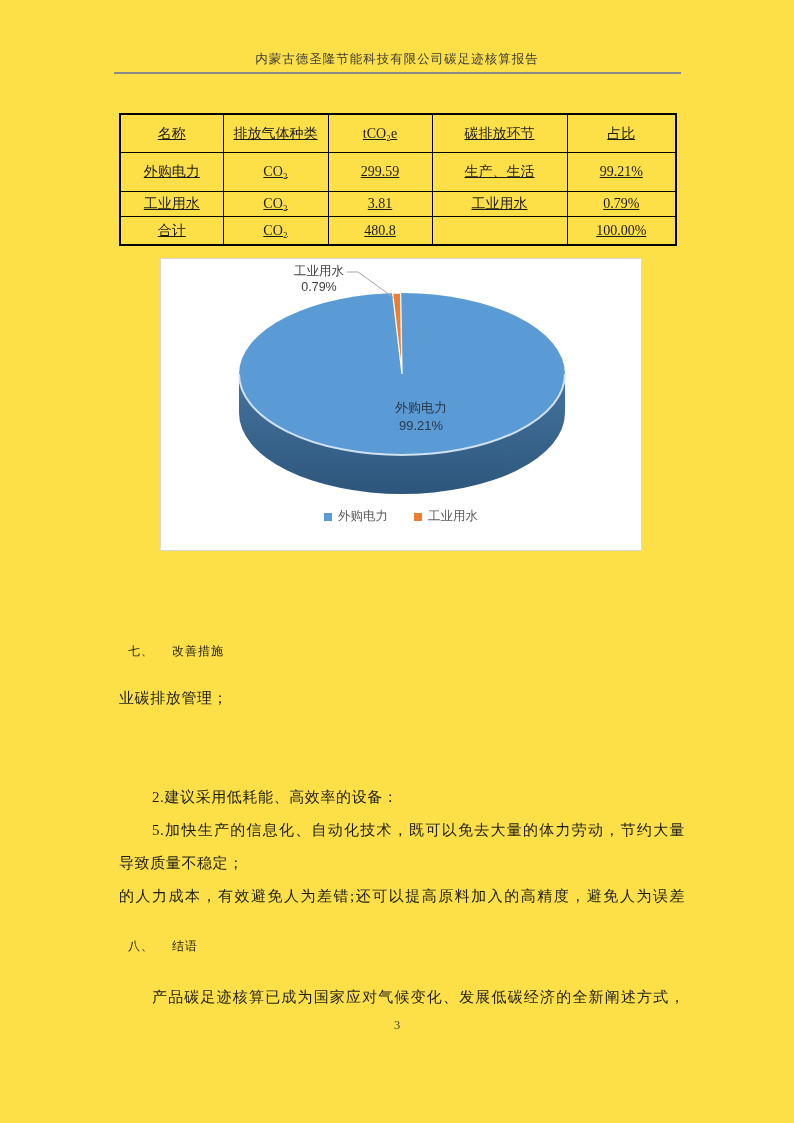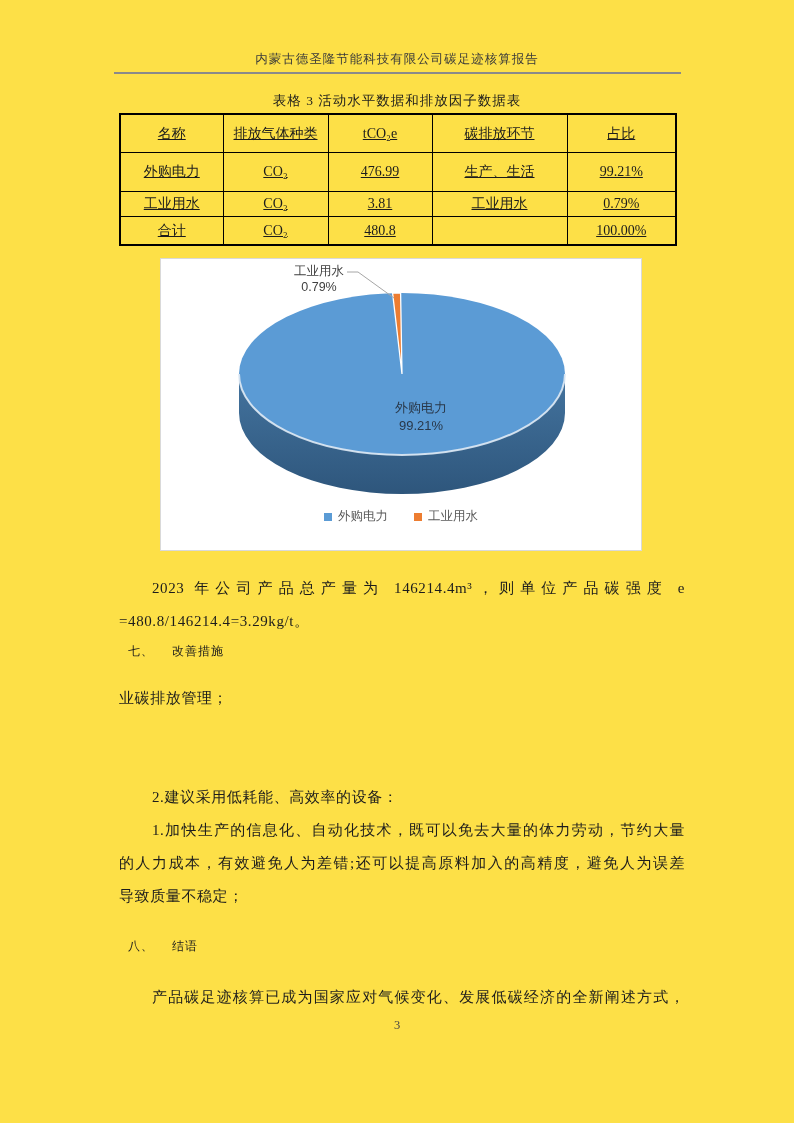--- a/index.html
+++ b/index.html
@@ -51,42 +51,41 @@
     font-size:12.5px;color:#444;}
 </style>
 </head>
 <body>
 
 <div class="page">
 
   <div class="doc-header">内蒙古德圣隆节能科技有限公司碳足迹核算报告</div>
   <div class="header-rule"></div>
 
-  <div class="table-title">表格 3 活动水平数据和排放因子数据表</div>
 
   <table class="data">
     <colgroup>
       <col style="width:103px">
         <col style="width:105px">
         <col style="width:104px">
       <col style="width:135px">
         <col style="width:109px">
     </colgroup>
     <tbody>
         <tr class="r-head">
       <td>名称</td>
       <td>排放气体种类</td>
       <td>tCO₂e</td>
       <td>碳排放环节</td>
       <td>占比</td>
     </tr>
     <tr class="r0">
       <td>外购电力</td>
       <td>CO₂</td>
-      <td>476.99</td>
+      <td>299.59</td>
       <td>生产、生活</td>
       <td>99.21%</td>
     </tr>
     <tr class="r1">
       <td>工业用水</td>
       <td>CO₂</td>
       <td>3.81</td>
       <td>工业用水</td>
       <td>0.79%</td>
     </tr>
@@ -134,41 +133,37 @@
         <span>外购电力</span>
       </div>
       <div class="legend-item">
         <span class="swatch" style="background: rgb(237, 125, 49);"></span>
         <span>工业用水</span>
       </div>
     </div>
   </div>
 
 
-  <div class="block" style="top:572px">
-    <div class="line indent jl">2023 年公司产品总产量为 146214.4m³，则单位产品碳强度 e</div>
-    <div class="line">=480.8/146214.4=3.29kg/t。</div>
-  </div>
 
   <div class="heading" style="top:643px">
     <span>七、</span><span class="ht">改善措施</span>
   </div>
 
   <div class="block" style="top:682px">
     <div class="line">业碳排放管理；</div>
   </div>
 
   <div class="block" style="top:781px">
     <div class="line indent">2.建议采用低耗能、高效率的设备：</div>
   </div>
 
   <div class="block" style="top:814px">
-    <div class="line indent jl">1.加快生产的信息化、自动化技术，既可以免去大量的体力劳动，节约大量</div>
+    <div class="line indent jl">5.加快生产的信息化、自动化技术，既可以免去大量的体力劳动，节约大量</div>
+    <div class="line">导致质量不稳定；</div>
     <div class="line jl">的人力成本，有效避免人为差错;还可以提高原料加入的高精度，避免人为误差</div>
-    <div class="line">导致质量不稳定；</div>
   </div>
 
 
   <div class="heading" style="top:938px">
     <span>八、</span><span class="ht">结语</span>
   </div>
 
   <div class="block" style="top:981px">
     <div class="line indent jl">产品碳足迹核算已成为国家应对气候变化、发展低碳经济的全新阐述方式，</div>
   </div>

